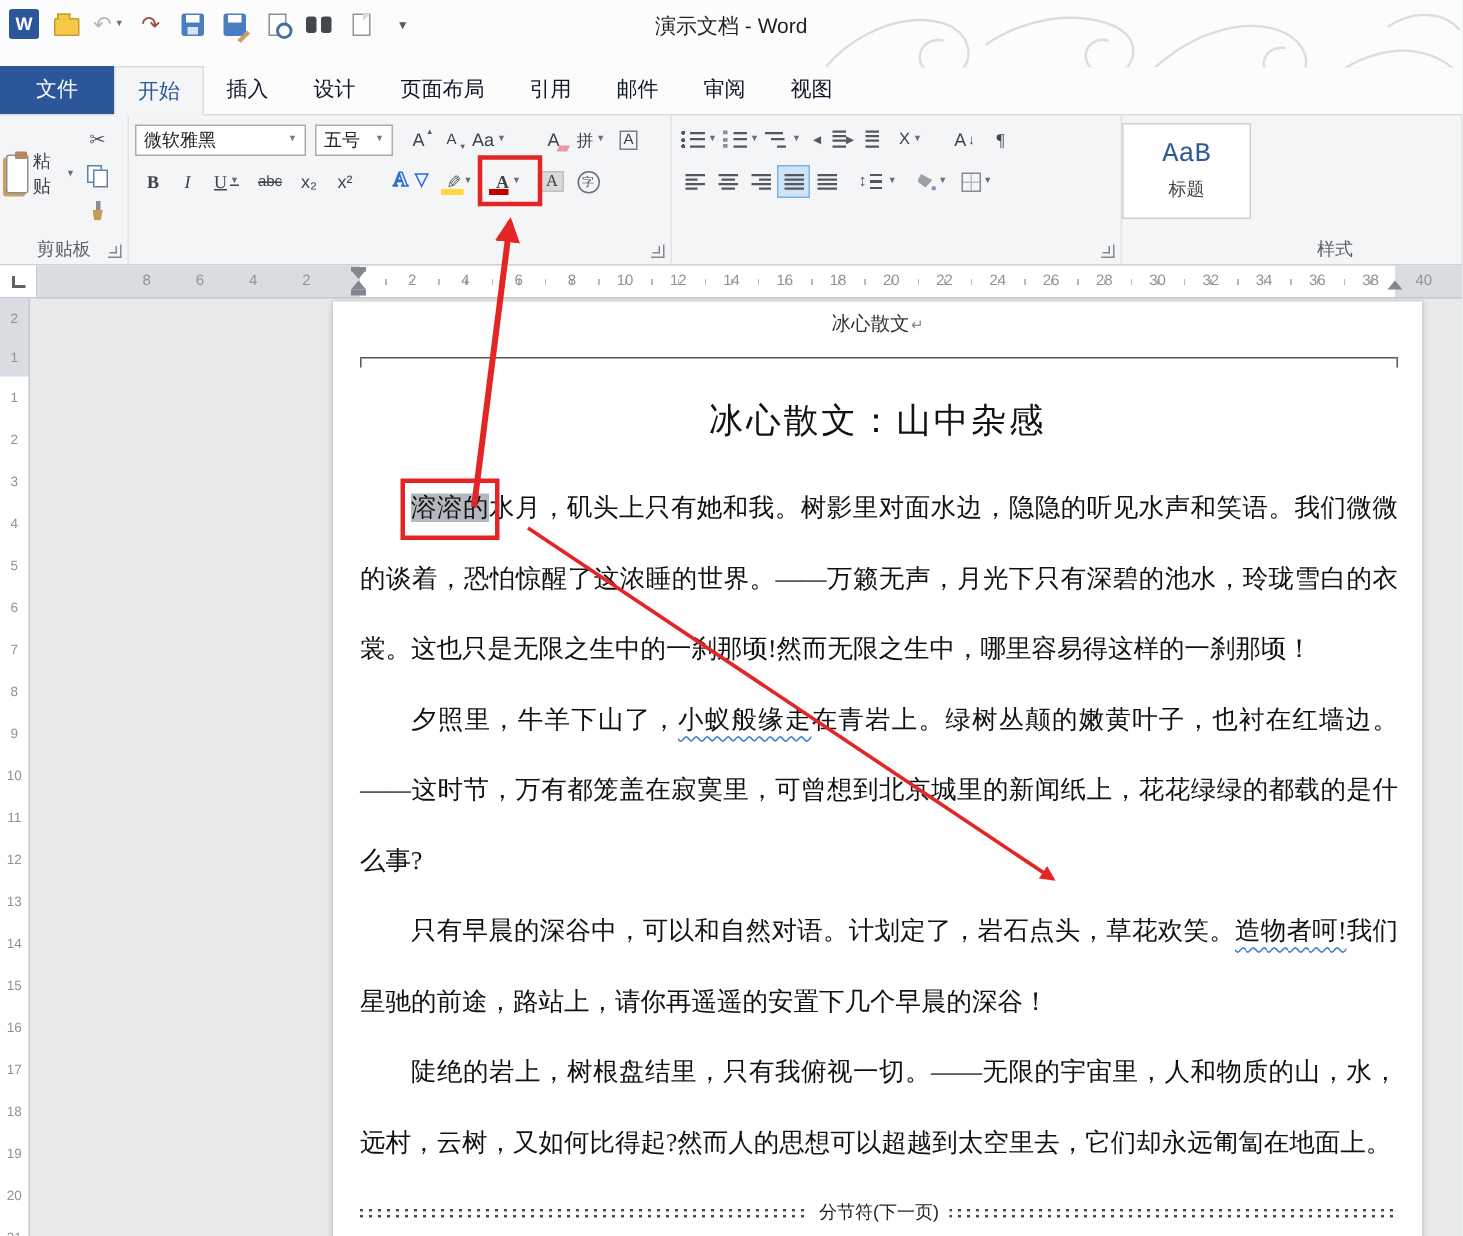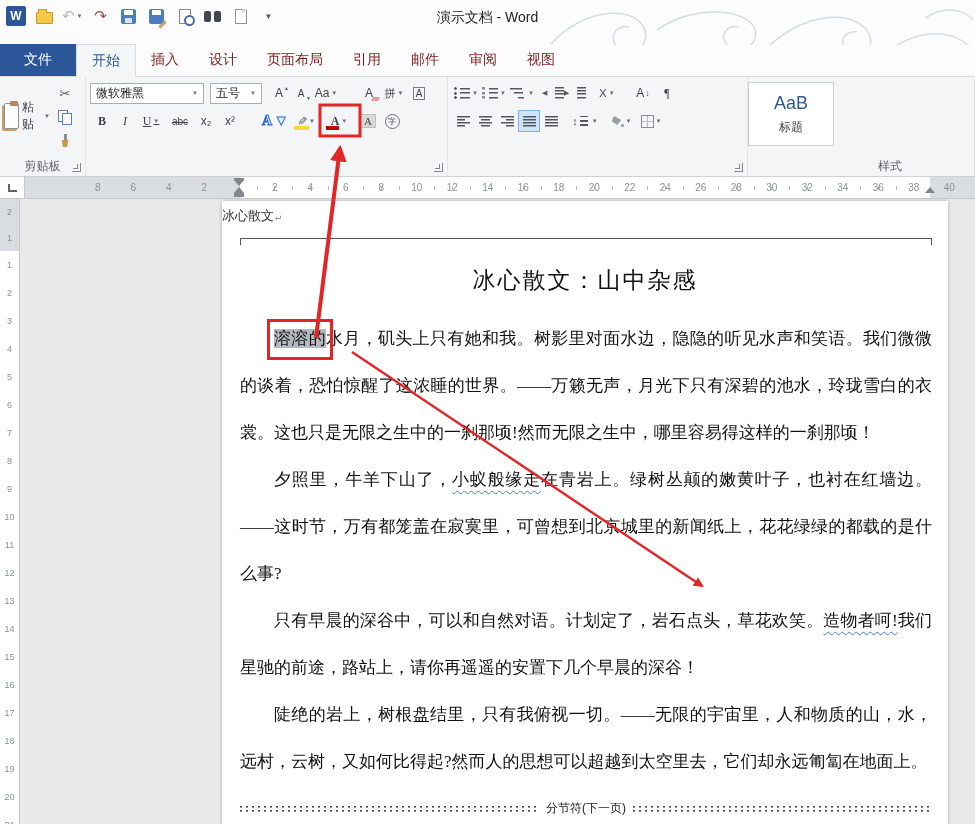--- a/index.html
+++ b/index.html
@@ -30,21 +30,21 @@
 .ic-find::before,.ic-find::after{content:"";position:absolute;top:0;width:7px;height:11px;background:#43474c;border-radius:2px}
 .ic-find::before{left:0}.ic-find::after{right:0}
 .ic-new{width:12px;height:15px;background:#fff;border:1px solid #909498;position:relative}
 .ic-new::before{content:"";position:absolute;right:-1px;top:-1px;border-left:5px solid #d8dadd;border-bottom:5px solid transparent}
 .dda{font-size:6px;color:#6a6e73;margin-left:2px}
 .qmore{font-size:8px;color:#55585c}
 .title-text{position:absolute;left:0;right:0;top:9px;text-align:center;font-size:14px;color:#1f1f1f;z-index:0}
 
 
 .tabrow{position:absolute;left:0;top:45px;width:100%;height:32px;background:#fcfcfd;border-bottom:1px solid #d9dbdd;display:flex;align-items:flex-end;z-index:3}
-.tab{height:32px;display:flex;align-items:center;padding:0 15px;font-size:14px;color:#7f1d1d}
+.tab{height:32px;display:flex;align-items:center;padding:0 15px;font-size:14px;color:#0f172a}
 .tab.file{background:#2b579a;color:#fff;padding:0 24px}
 .tab.active{background:#f4f5f7;border:1px solid #d9dbdd;border-bottom:1px solid #f4f5f7;color:#2b579a;height:33px;margin-bottom:-1px}
 
 
 .ribbon{position:absolute;left:0;top:77px;width:100%;height:100px;background:#f4f5f7;border-bottom:1px solid #cfd1d3;z-index:2}
 .group{position:absolute;top:0;height:99px;border-right:1px solid #e2e3e5}
 .glabel-row{position:absolute;left:0;right:0;bottom:2px;height:16px;text-align:center;font-size:12px;color:#5d6166}
 .launcher{position:absolute;right:4px;bottom:4px;width:9px;height:9px;border-right:1px solid #85898d;border-bottom:1px solid #85898d}
 .launcher::before{content:"";position:absolute;right:2px;bottom:2px;width:4px;height:4px;border-right:1px solid #85898d;border-bottom:1px solid #85898d}
 .row1{position:absolute;left:4px;top:5px;height:22px;display:flex;align-items:center}
@@ -127,21 +127,21 @@
 .ic-bucket::before{content:"";position:absolute;left:1px;top:1px;width:10px;height:9px;background:#9aa0a5;clip-path:polygon(25% 0,100% 45%,55% 100%,0 55%)}
 .ic-bucket::after{content:"";position:absolute;right:0;bottom:0;width:3px;height:3px;background:#7a9cc9;border-radius:50%}
 .ic-grid{width:13px;height:13px;border:1px solid #888b8f;background-repeat:no-repeat;background-image:
   linear-gradient(#b9bcbf,#b9bcbf),linear-gradient(#b9bcbf,#b9bcbf);background-size:1px 100%,100% 1px;background-position:50% 0,0 50%}
 .srt::after{content:"↓";font-size:9px;margin-left:1px}
 
 
 .g-styles{left:748px;width:227px}
 .scard{position:absolute;top:5px;width:86px;height:64px;background:#fff;border:1px solid #cdcfd1;display:flex;flex-direction:column;align-items:center;justify-content:center;gap:5px}
 .scard.selected{border-color:#7da7d9;box-shadow:inset 0 0 0 1px #d8e6f5}
-.sprev{font-family:Liberation Sans, sans-serif;font-size:13px;color:#222}
+.sprev{font-family:Liberation Mono, monospace;font-size:13px;color:#222}
 .sname{font-size:12px;color:#444}
 .scard.heading .sprev{font-size:18px;color:#2e5b97}
 
 
 .corner{position:absolute;left:0;top:177px;width:25px;height:22px;background:#fff;border-bottom:1px solid #c5c8cc;border-right:1px solid #c5c8cc;display:flex;align-items:center;justify-content:center;z-index:2}
 .tabsel{width:9px;height:8px;border-left:2px solid #5f6putc;border-left:2px solid #5f6266;border-bottom:2px solid #5f6266}
 .hruler{position:absolute;left:25px;top:177px;width:950px;height:22px;background:#d9dce0;border-bottom:1px solid #c5c8cc;overflow:hidden;z-index:1}
 .hactive{position:absolute;left:215px;width:690px;top:0;bottom:0;background:#fff}
 .hticks{position:absolute;left:215px;width:690px;top:9px;height:4px;background:repeating-linear-gradient(90deg,transparent 0 16.75px,#b6babf 16.75px 17.75px)}
 .hnums{position:absolute;top:0;height:22px;display:flex}
@@ -156,21 +156,21 @@
 .vruler{position:absolute;left:0;top:199px;width:20px;height:625px;background:#d9dce0;border-right:1px solid #c5c8cc;overflow:hidden;z-index:1}
 .vactive{position:absolute;top:52px;height:573px;left:0;right:0;background:#fff}
 .vnums{position:absolute;left:0;width:19px;display:flex;flex-direction:column}
 .vnums span{flex:none;text-align:center;font-size:9px;color:#8e9297;display:flex;align-items:center;justify-content:center}
 .vnums-margin{top:0}.vnums-margin span{height:26px}
 .vnums-main{top:52px}.vnums-main span{height:28px}
 
 
 .canvas{position:absolute;left:20px;top:199px;width:955px;height:625px;background:#e7e9eb;overflow:hidden;z-index:0}
 .page{position:absolute;left:202px;top:2px;width:726px;height:660px;background:#fff;box-shadow:0 0 4px rgba(0,0,0,.25)}
-.phead{position:absolute;top:6px;left:0;right:0;text-align:left;font-family:Liberation Mono, monospace;font-size:13px;color:#333}
+.phead{position:absolute;top:6px;left:0;right:0;text-align:center;font-family:Liberation Sans, sans-serif;font-size:13px;color:#333}
 .phead .mark{color:#888;font-size:10px;margin-left:1px}
 .hline{position:absolute;top:37px;left:18px;width:692px;border-top:1px solid #555}
 .hline::before,.hline::after{content:"";position:absolute;top:0;width:1px;height:6px;background:#555}
 .hline::before{left:0}.hline::after{right:0}
 .ptitle{position:absolute;top:64px;left:0;right:0;text-align:center;font-family:"Liberation Serif",serif;font-size:23px;letter-spacing:2px;color:#111}
 .body-text{position:absolute;top:114px;left:18px;width:692px;font-family:"Liberation Serif",serif;font-size:17px;line-height:47px;color:#111;text-align:justify}
 .body-text p{margin:0;text-indent:2em}
 .selected{background:#b4b9bf;position:relative}
 .redbox{position:absolute;left:-7px;right:-7px;top:-10px;bottom:-12px;border:3px solid #e42525;pointer-events:none}
 .wavy{text-decoration:underline;text-decoration-style:wavy;text-decoration-color:#3f7fd6;text-decoration-thickness:1px;text-underline-offset:5px}

